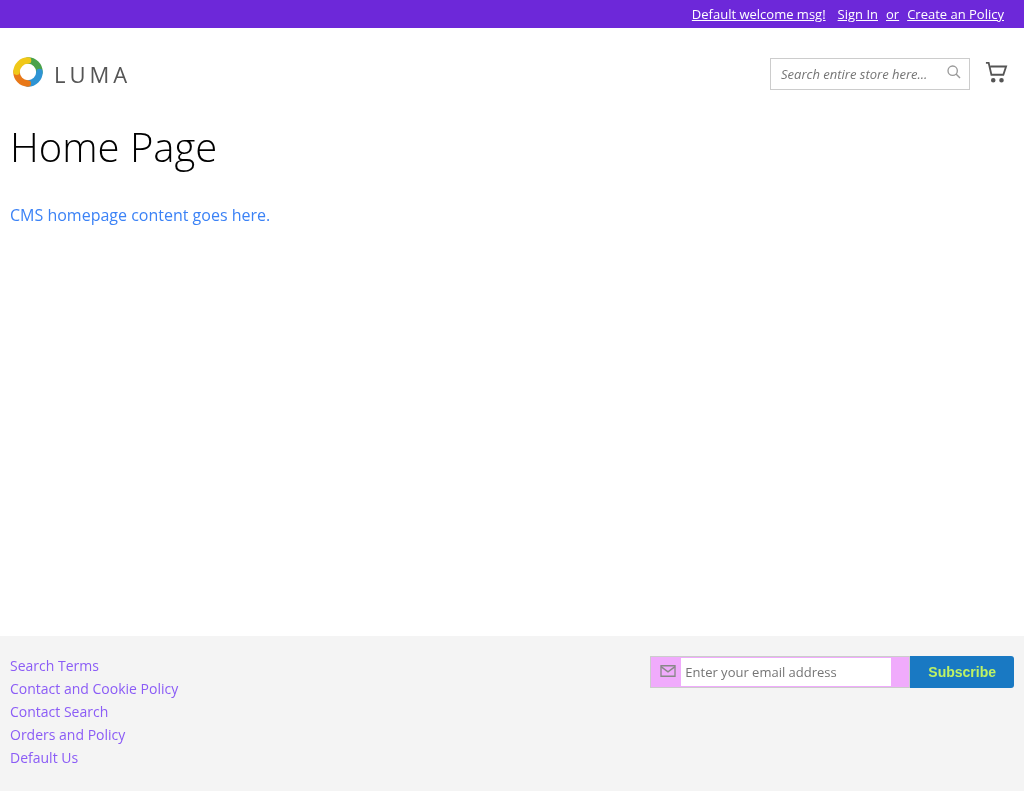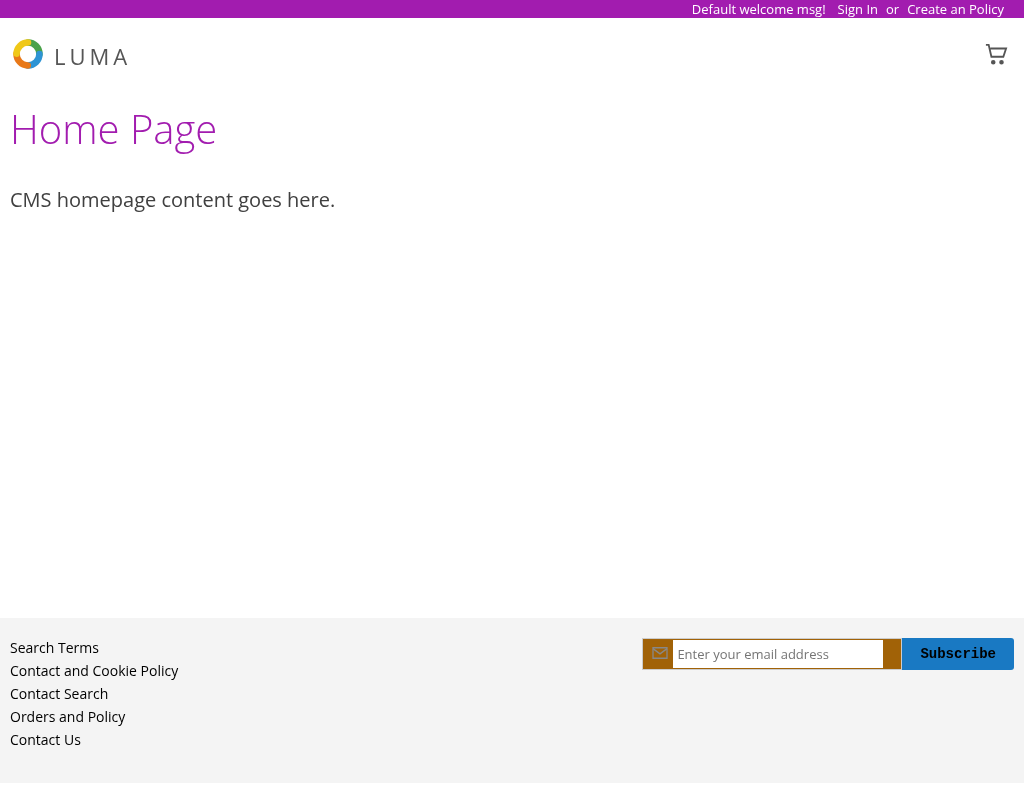--- a/index.html
+++ b/index.html
@@ -4,27 +4,28 @@
   <style>
     * { margin: 0; padding: 0; box-sizing: border-box; }
     body {
       font-family: 'Open Sans', 'Helvetica Neue', Helvetica, Arial, sans-serif;
       font-size: 14px;
       color: #333;
       background: #fff;
       width: 1024px;
     }
     .panel-header {
-      background: #a21caf;
+      background: #6d28d9;
       color: #fff;
-      height: 18px;
+      height: 28px;
       display: flex;
       justify-content: flex-end;
       align-items: center;
       padding: 0 20px;
+      text-decoration: underline;
     }
     .panel-header .welcome {
       margin-right: 12px;
       font-size: 13px;
     }
     .panel-header .links {
       display: flex;
       align-items: center;
       font-size: 13px;
     }
@@ -36,20 +37,21 @@
     }
     .panel-header .links .sep {
       margin: 11px 8px;
       color: #fff;
     }
     .header-main {
       display: flex;
       align-items: center;
       padding: 18px 10px 18px 10px;
       height: 75px;
+      margin-top: 8px;
     }
     .logo {
       display: flex;
       align-items: center;
       gap: 8px;
       cursor: pointer;
     }
     .logo-text {
       font-size: 22px;
       letter-spacing: 4px;
@@ -87,80 +89,80 @@
       cursor: pointer;
       margin-right: 6px;
     }
     .main-content {
       padding: 8px 10px 0 10px;
       min-height: 525px;
     }
     .page-title {
       font-size: 40px;
       font-weight: 300;
-      color: #a21caf;
+      color: #000000;
       margin-bottom: 30px;
     }
     .cms-content {
-      font-size: 20px;
-      color: #404040;
+      font-size: 16px;
+      color: #3b82f6;
     }
     .footer {
       background: #f4f4f4;
       padding: 20px 10px 30px 10px;
       display: flex;
       justify-content: space-between;
       align-items: flex-start;
     }
     .footer-links ul {
       list-style: none;
     }
     .footer-links li {
       margin-bottom: 4px;
     }
     .footer-links a {
-      color: #000000;
+      color: #8b5cf6;
       text-decoration: none;
       font-size: 14px;
       cursor: pointer;
     }
     .newsletter {
       display: flex;
       align-items: stretch;
       height: 32px;
     }
     .newsletter-input-wrap {
       position: relative;
-      background: #a16207;
+      background: #f0abfc;
       border: 1px solid #ccc;
       display: flex;
       align-items: center;
       width: 260px;
     }
     .newsletter-input-wrap .mail-icon {
       margin-left: 8px;
       margin-right: 4px;
     }
     .newsletter-input-wrap input {
       border: none;
       outline: none;
       height: 28px;
       font-size: 13px;
       font-family: inherit;
       width: 210px;
       padding-left: 4px;
     }
     .subscribe-btn {
       background: #1979c3;
-      color: #000000;
+      color: #bef264;
       border: none;
       padding: 0 18px;
       font-size: 14px;
       font-weight: 600;
-      font-family: Liberation Mono, monospace;
+      font-family: Liberation Sans, sans-serif;
       cursor: pointer;
       border-radius: 0 3px 3px 0;
     }
   </style>
 </head>
 <body>
 
 <div class="panel-header">
   <span class="welcome">Default welcome msg!</span>
   <div class="links">
@@ -176,20 +178,29 @@
       <svg width="36" height="36" viewBox="0 0 44 44">
         <circle cx="22" cy="22" r="14" fill="none" stroke="#4aa24a" stroke-width="8" stroke-dasharray="22 66" stroke-dashoffset="0" stroke-linecap="round" transform="rotate(-90 22 22)"></circle>
         <circle cx="22" cy="22" r="14" fill="none" stroke="#2e94d4" stroke-width="8" stroke-dasharray="22 66" stroke-dashoffset="-22" stroke-linecap="round" transform="rotate(-90 22 22)"></circle>
         <circle cx="22" cy="22" r="14" fill="none" stroke="#e87818" stroke-width="8" stroke-dasharray="22 66" stroke-dashoffset="-44" stroke-linecap="round" transform="rotate(-90 22 22)"></circle>
         <circle cx="22" cy="22" r="14" fill="none" stroke="#f0c818" stroke-width="8" stroke-dasharray="22 66" stroke-dashoffset="-66" stroke-linecap="round" transform="rotate(-90 22 22)"></circle>
       </svg>
     </span>
     <span class="logo-text">LUMA</span>
   </div>
   <div class="header-right">
+    <div class="search-box">
+      <input type="text" placeholder="Search entire store here..." style="">
+      <span class="search-icon">
+        <svg width="16" height="16" viewBox="0 0 24 24" fill="none" stroke="#999" stroke-width="2">
+          <circle cx="10" cy="10" r="7"></circle>
+          <line x1="21" y1="21" x2="15" y2="15"></line>
+        </svg>
+      </span>
+    </div>
     <span class="cart-icon">
       <svg width="24" height="22" viewBox="0 0 26 24" fill="none" stroke="#555" stroke-width="2">
         <path d="M2 2h3l3 13h13l3-9H7"></path>
         <circle cx="10" cy="21" r="1.5" fill="#555"></circle>
         <circle cx="19" cy="21" r="1.5" fill="#555"></circle>
       </svg>
     </span>
   </div>
 </div>
 
@@ -198,21 +209,21 @@
   <p class="cms-content">CMS homepage content goes here.</p>
 </div>
 
 <div class="footer">
   <div class="footer-links">
     <ul>
       <li><a>Search Terms</a></li>
       <li><a>Contact and Cookie Policy</a></li>
       <li><a>Contact Search</a></li>
       <li><a>Orders and Policy</a></li>
-      <li><a>Contact Us</a></li>
+      <li><a>Default Us</a></li>
     </ul>
   </div>
   <div class="newsletter">
     <div class="newsletter-input-wrap">
       <span class="mail-icon">
         <svg width="18" height="14" viewBox="0 0 20 16" fill="#888">
           <path d="M2 2h16v12H2z" fill="none" stroke="#888" stroke-width="1.5"></path>
           <path d="M2 3l8 6 8-6" fill="none" stroke="#888" stroke-width="1.5"></path>
         </svg>
       </span>

